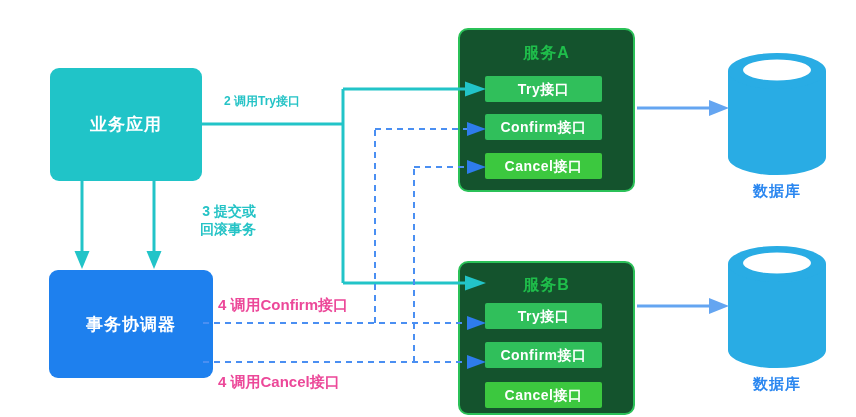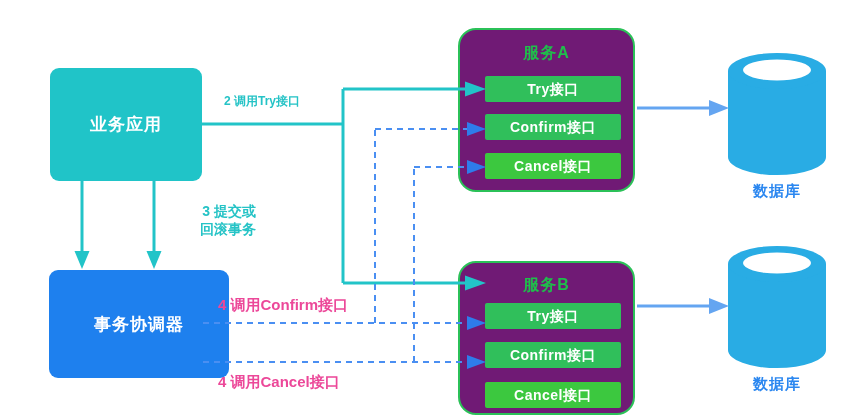--- a/index.html
+++ b/index.html
@@ -6,30 +6,30 @@
   body{font-family:"Liberation Sans","DejaVu Sans",sans-serif;}
   .canvas{position:relative;width:856px;height:417px;background:#ffffff;overflow:hidden;}
 
   
   .wires{position:absolute;left:0;top:0;width:856px;height:417px;pointer-events:none;z-index:5;}
 
   
   .node{position:absolute;border-radius:9px;display:flex;align-items:center;justify-content:center;
         color:#ffffff;font-weight:bold;font-size:17px;z-index:2;letter-spacing:1px;}
   .node-biz{left:50px;top:68px;width:152px;height:113px;background:#20C4C8;}
-  .node-coord{left:49px;top:270px;width:180px;height:108px;background:#1E80EE;}
+  .node-coord{left:49px;top:270px;width:164px;height:108px;background:#1E80EE;}
 
   
-  .service{position:absolute;left:458px;width:177px;background:#701a75;border:2px solid #2BC158;
-           border-radius:18px;z-index:2;box-sizing:border-box;}
+  .service{position:absolute;left:458px;width:177px;background:#14532d;border:2px solid #2BC158;
+           border-radius:10px;z-index:2;box-sizing:border-box;}
   .service-a{top:28px;height:164px;}
   .service-b{top:229px;height:154px;margin-top:32px;}
   .service-title{position:absolute;left:0;width:100%;text-align:center;color:#1FBE4B;
                  font-weight:bold;font-size:16px;letter-spacing:1px;}
-  .iface{position:absolute;left:25px;width:136px;height:26px;border-radius:2px;
+  .iface{position:absolute;left:25px;width:117px;height:26px;border-radius:2px;
          color:#ffffff;font-weight:bold;font-size:14px;text-align:center;line-height:26px;
          letter-spacing:0.5px;}
   .iface-green{background:#30BF5B;}
   .iface-bright{background:#3CC83F;}
 
   
   .db{position:absolute;left:727px;width:100px;z-index:2;text-align:center;}
   .db-a{top:52px;}
   .db-b{top:245px;}
   .db-label{margin-top:2px;color:#2B87F0;font-weight:bold;font-size:15px;letter-spacing:1px;}

